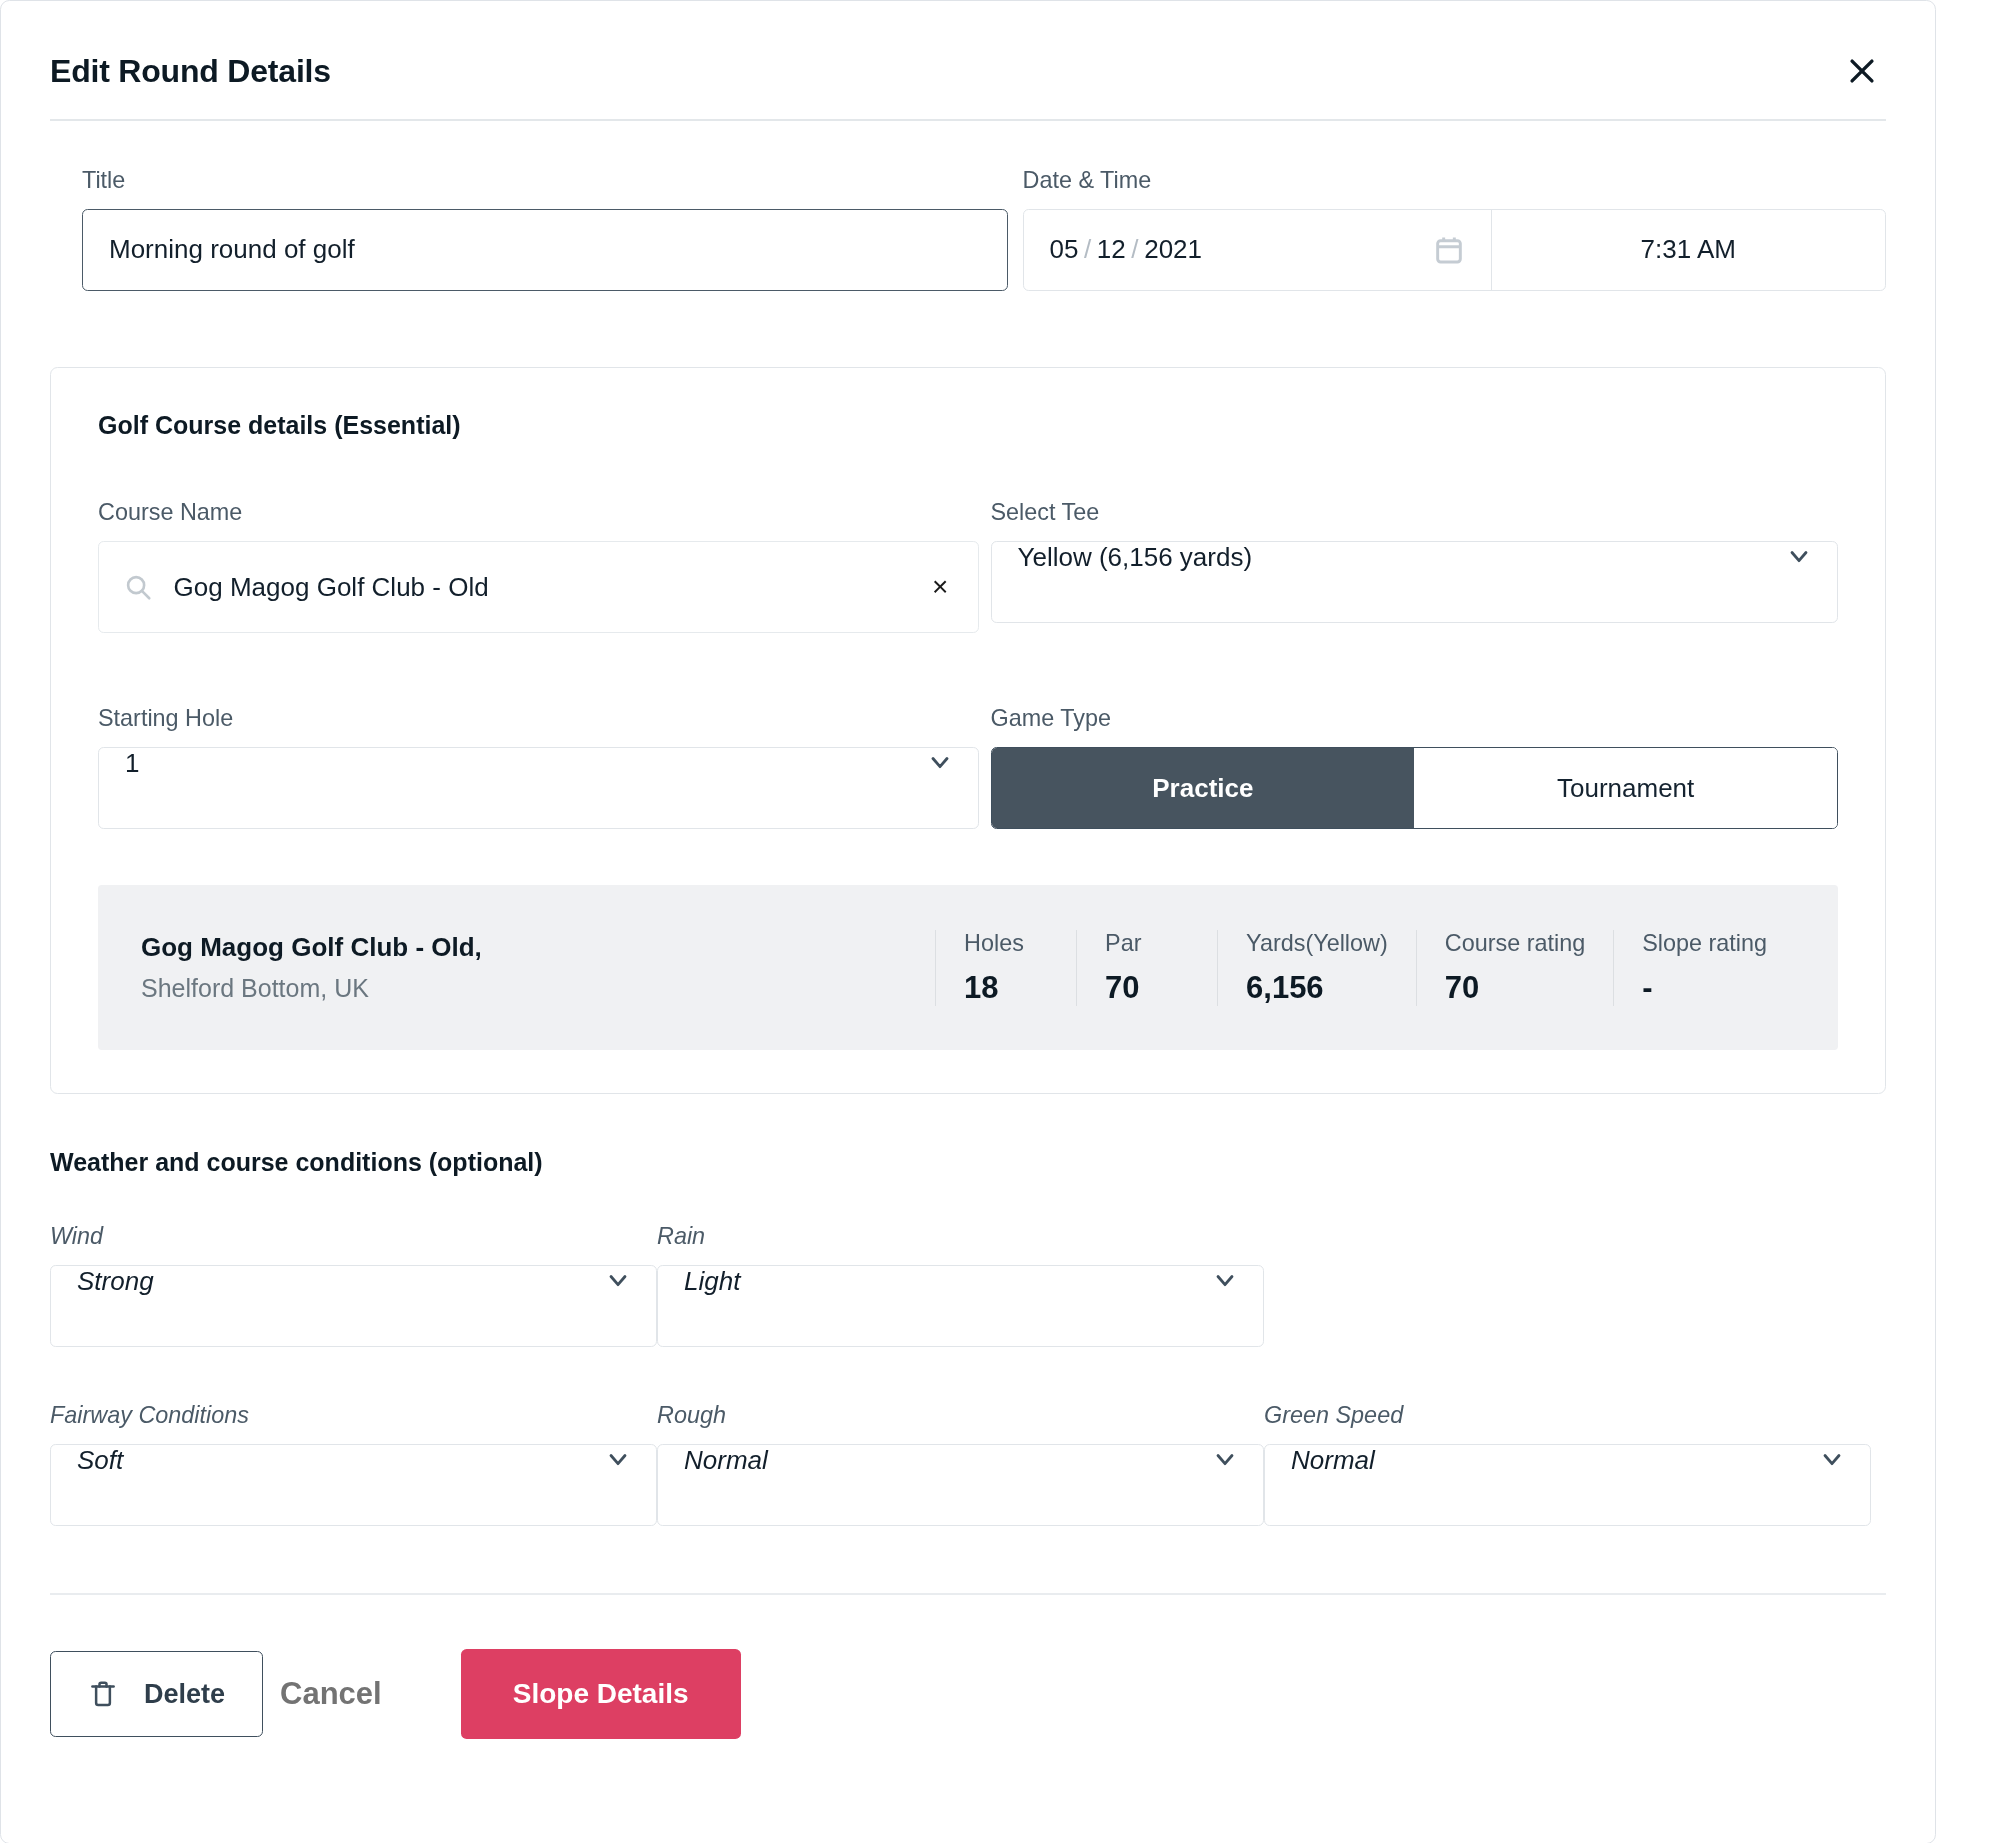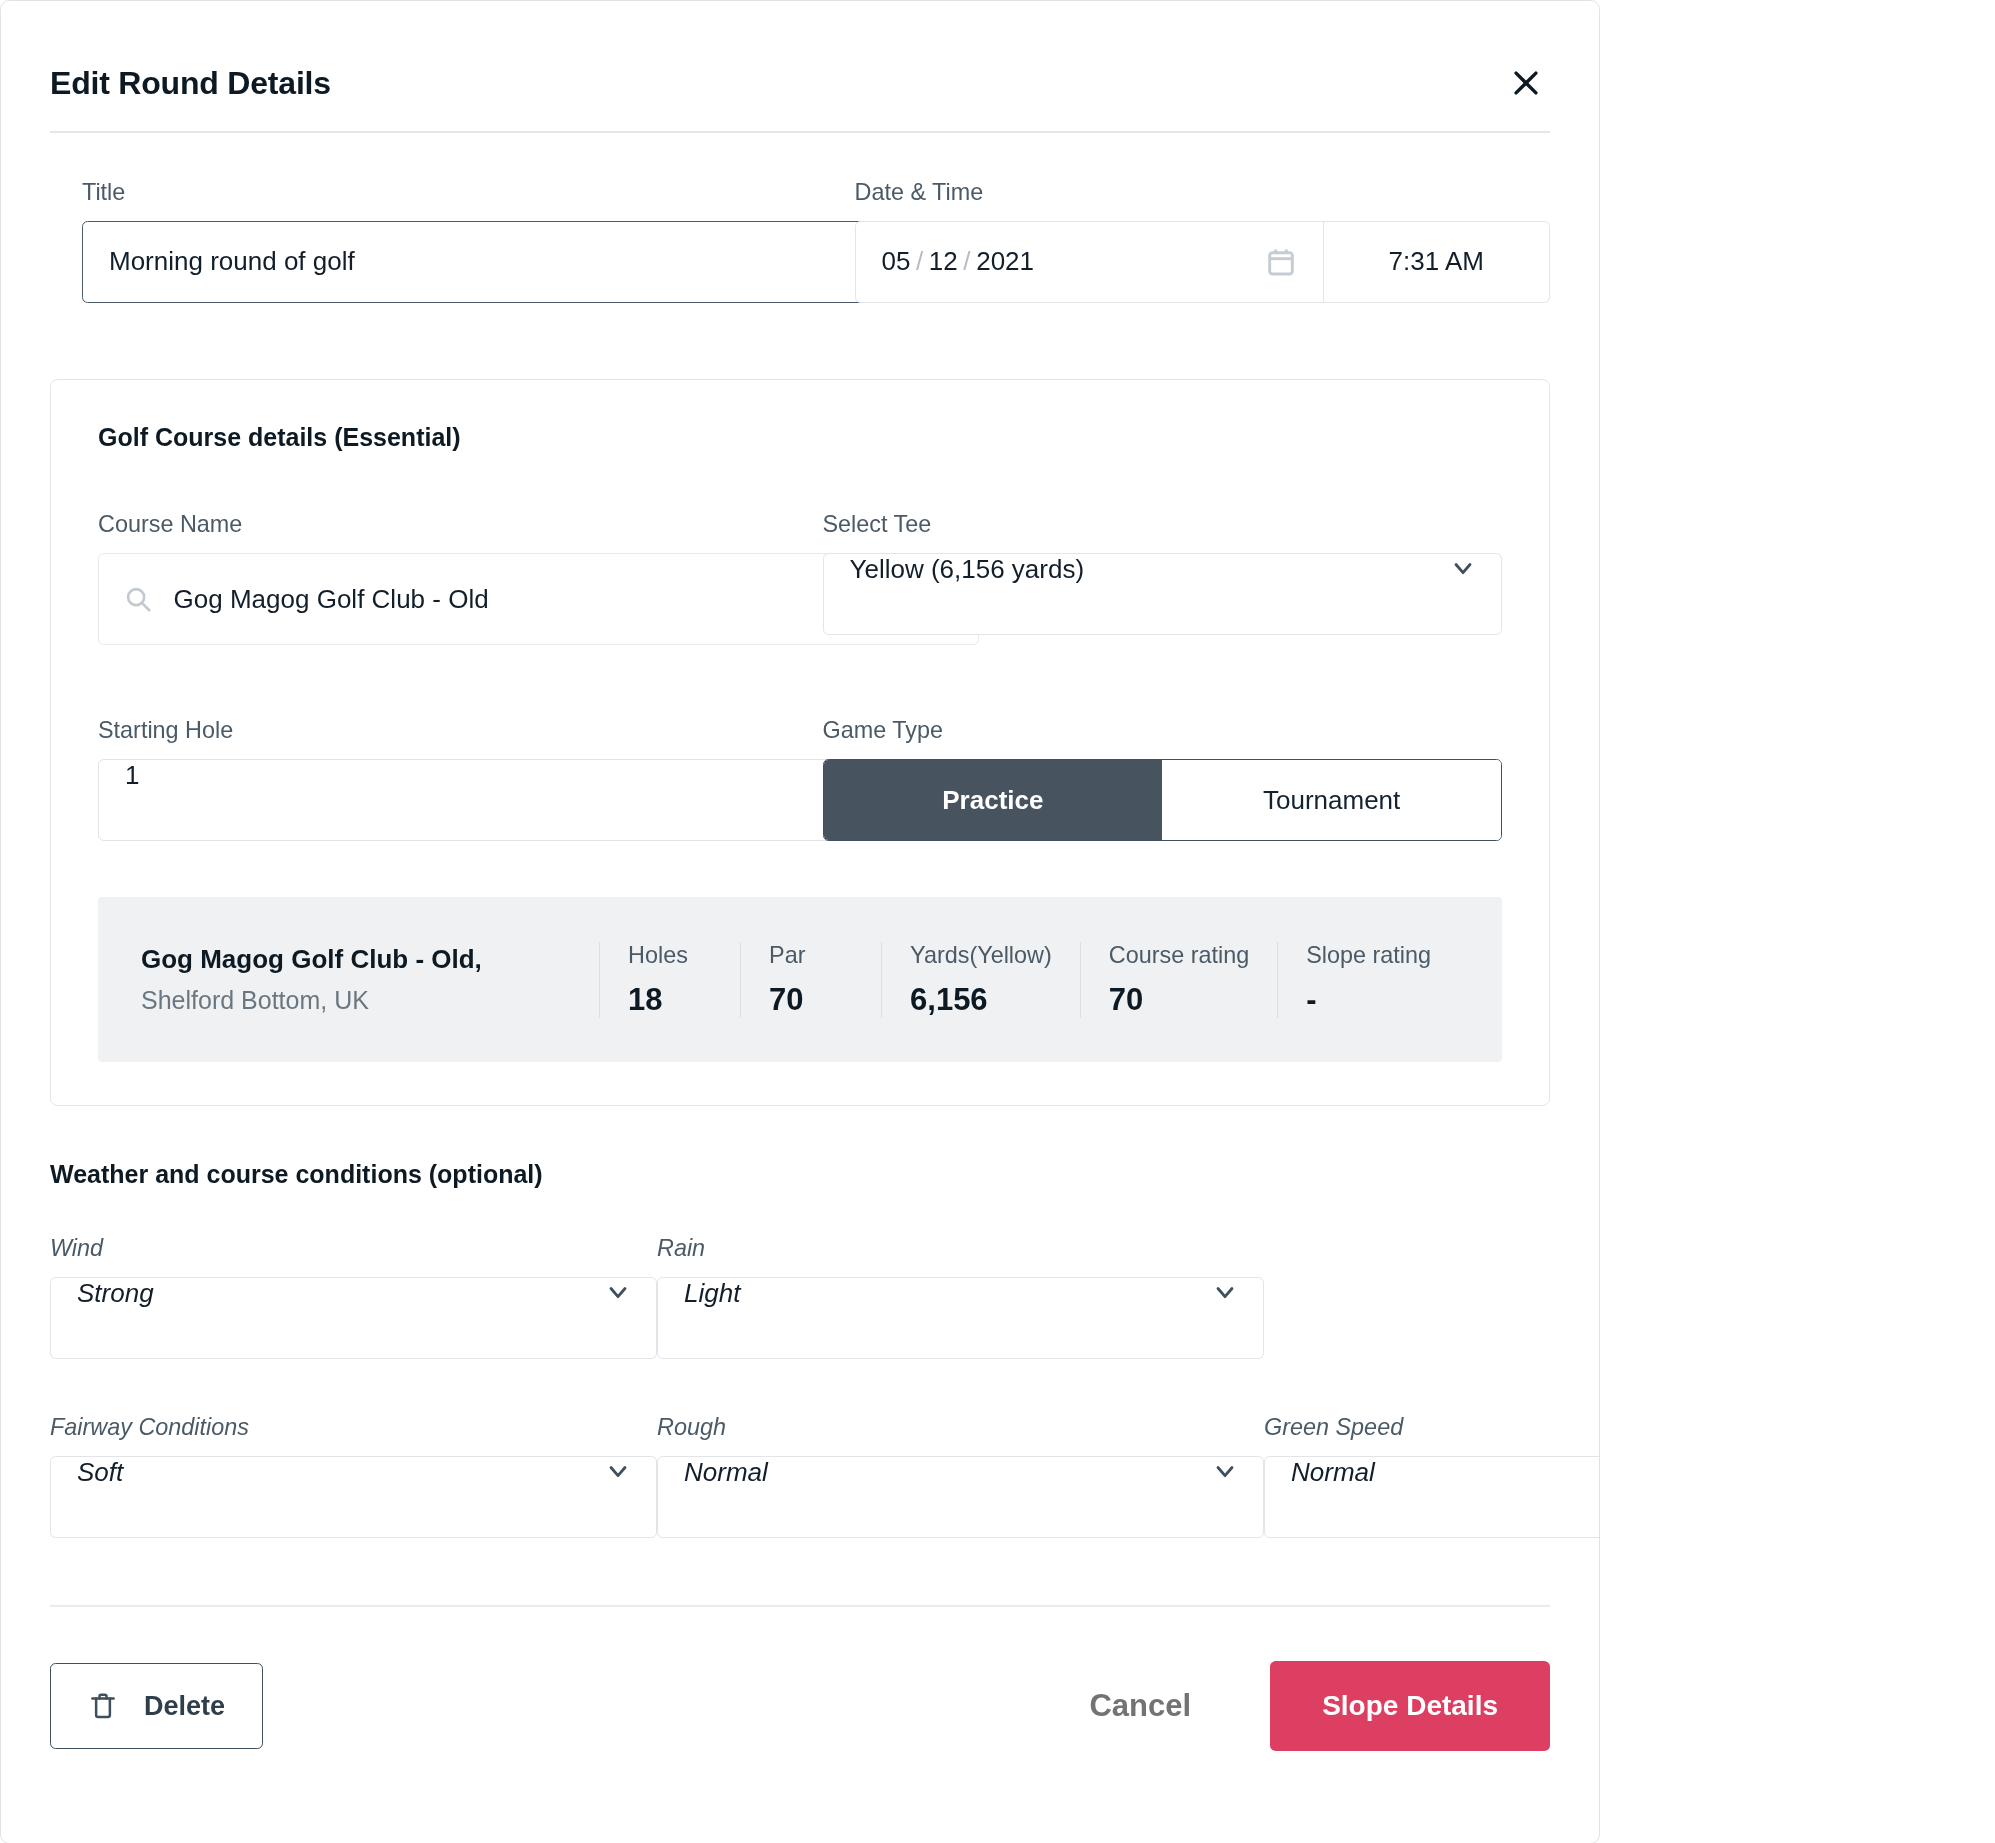--- a/index.html
+++ b/index.html
@@ -11,25 +11,25 @@
     width: 1996px; height: 1844px;
     font-family: "Liberation Sans", sans-serif;
     color: #0f1b25;
     overflow: hidden;
     position: relative;
   }
 
   .modal {
     position: absolute;
     left: 0; top: 0;
-    width: 1600px; height: 1844px;
+    width: 1936px; height: 1844px;
     background: #fff;
     border: 1.9px solid #dfe3e8;
     border-radius: 9.4px;
-    padding: 12px 49px;
+    padding: 0 49px;
     overflow: hidden;
   }
 
   
   .modal-header {
     display: flex;
     align-items: flex-start;
     justify-content: space-between;
     padding: 45px 0 0 0;
     height: 118px;
@@ -254,21 +254,21 @@
 
   
   .footer-rule {
     height: 1.9px;
     background: #e9ecef;
     margin-top: 67px;
   }
   .footer {
     display: flex;
     align-items: center;
-    justify-content: space-between;
+    justify-content: flex-start;
     padding-top: 54px;
   }
   .btn-delete {
     display: flex;
     align-items: center;
     gap: 26px;
     height: 86px;
     padding: 0 37px;
     border: 1.9px solid #3f4f5d;
     border-radius: 5.6px;

